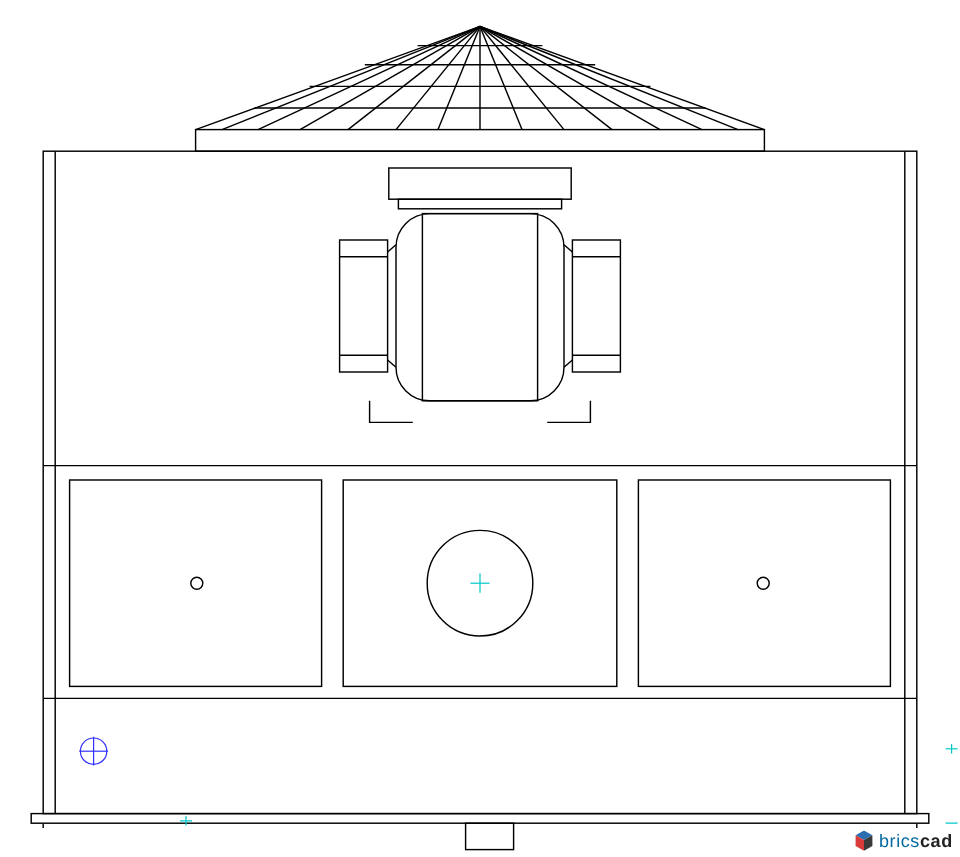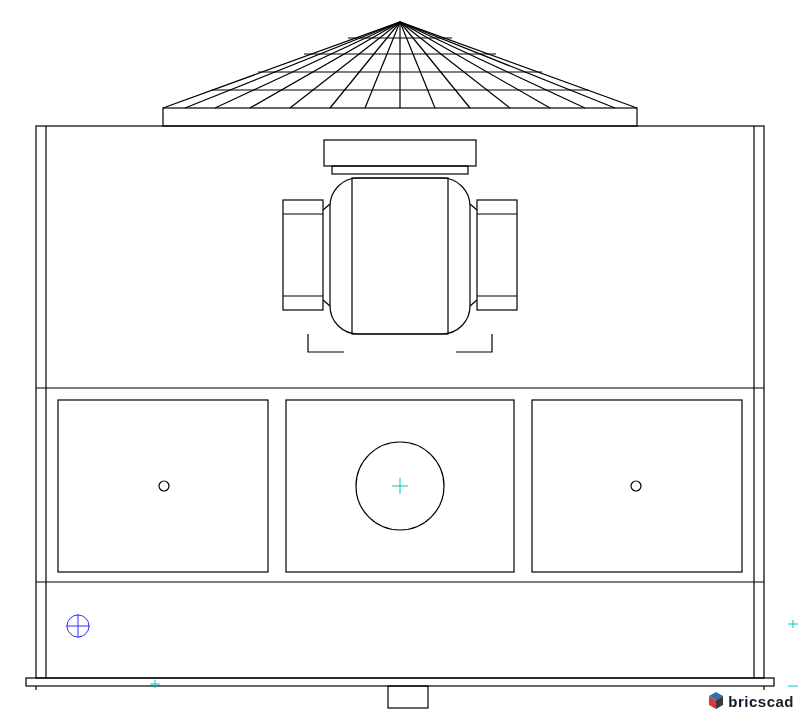--- a/index.html
+++ b/index.html
@@ -1,20 +1,20 @@
 <!DOCTYPE html>
 <html><head>
 <meta charset="utf-8">
 <style>
   html,body{margin:0;padding:0;width:800px;height:714px;background:#fff;font-family:Arial,Helvetica,sans-serif;overflow:hidden}
   .canvas{position:absolute;left:0;top:0}
   .brand{position:absolute;right:6px;bottom:4px;display:flex;align-items:center;gap:4px}
   .brand svg{display:block}
   .brand .txt{font-size:15px;font-weight:600;letter-spacing:.5px;color:#222}
-  .brand .b{font-weight:700;color:#0f172a}
+  .brand .b{font-weight:400;color:#0369a1}
 </style>
 </head>
 <body>
 
 <svg class="canvas" width="800" height="714" viewBox="0 0 800 714">
   <g stroke="#000" stroke-width="1.2" fill="none">
 
     <rect x="36" y="126" width="728" height="552"></rect>
 
     <line x1="46" y1="126" x2="46" y2="678"></line>

